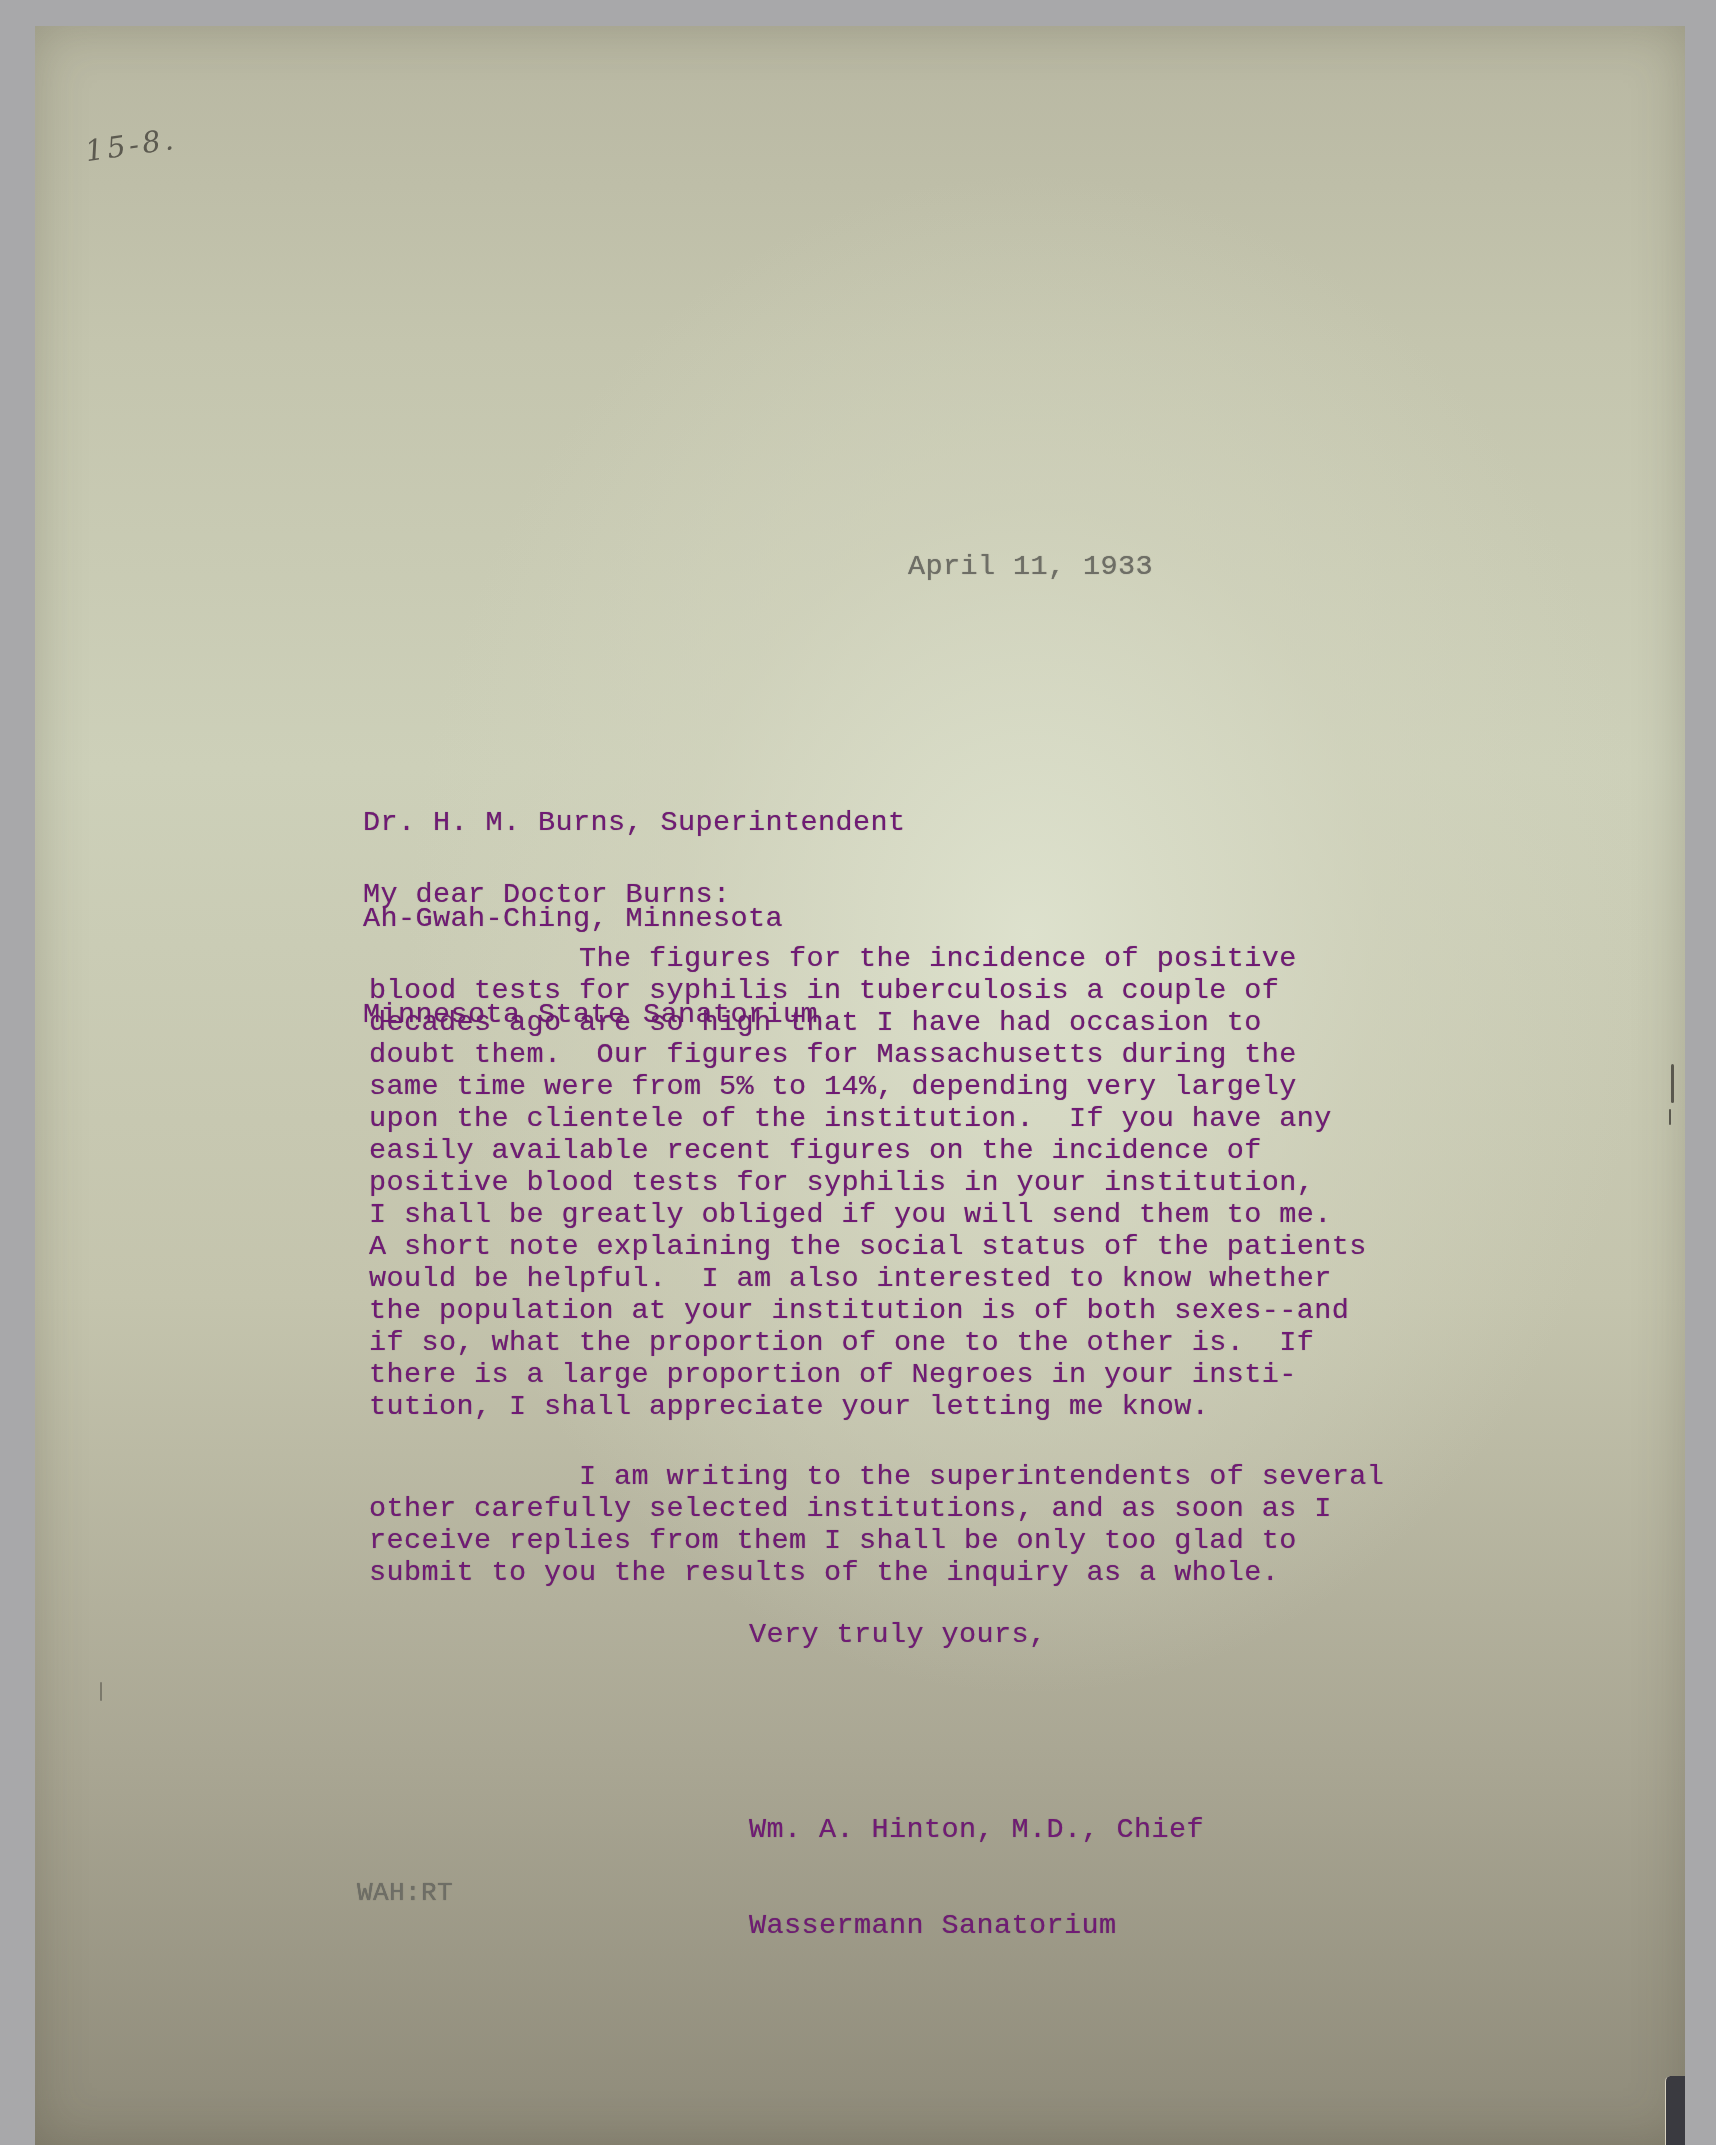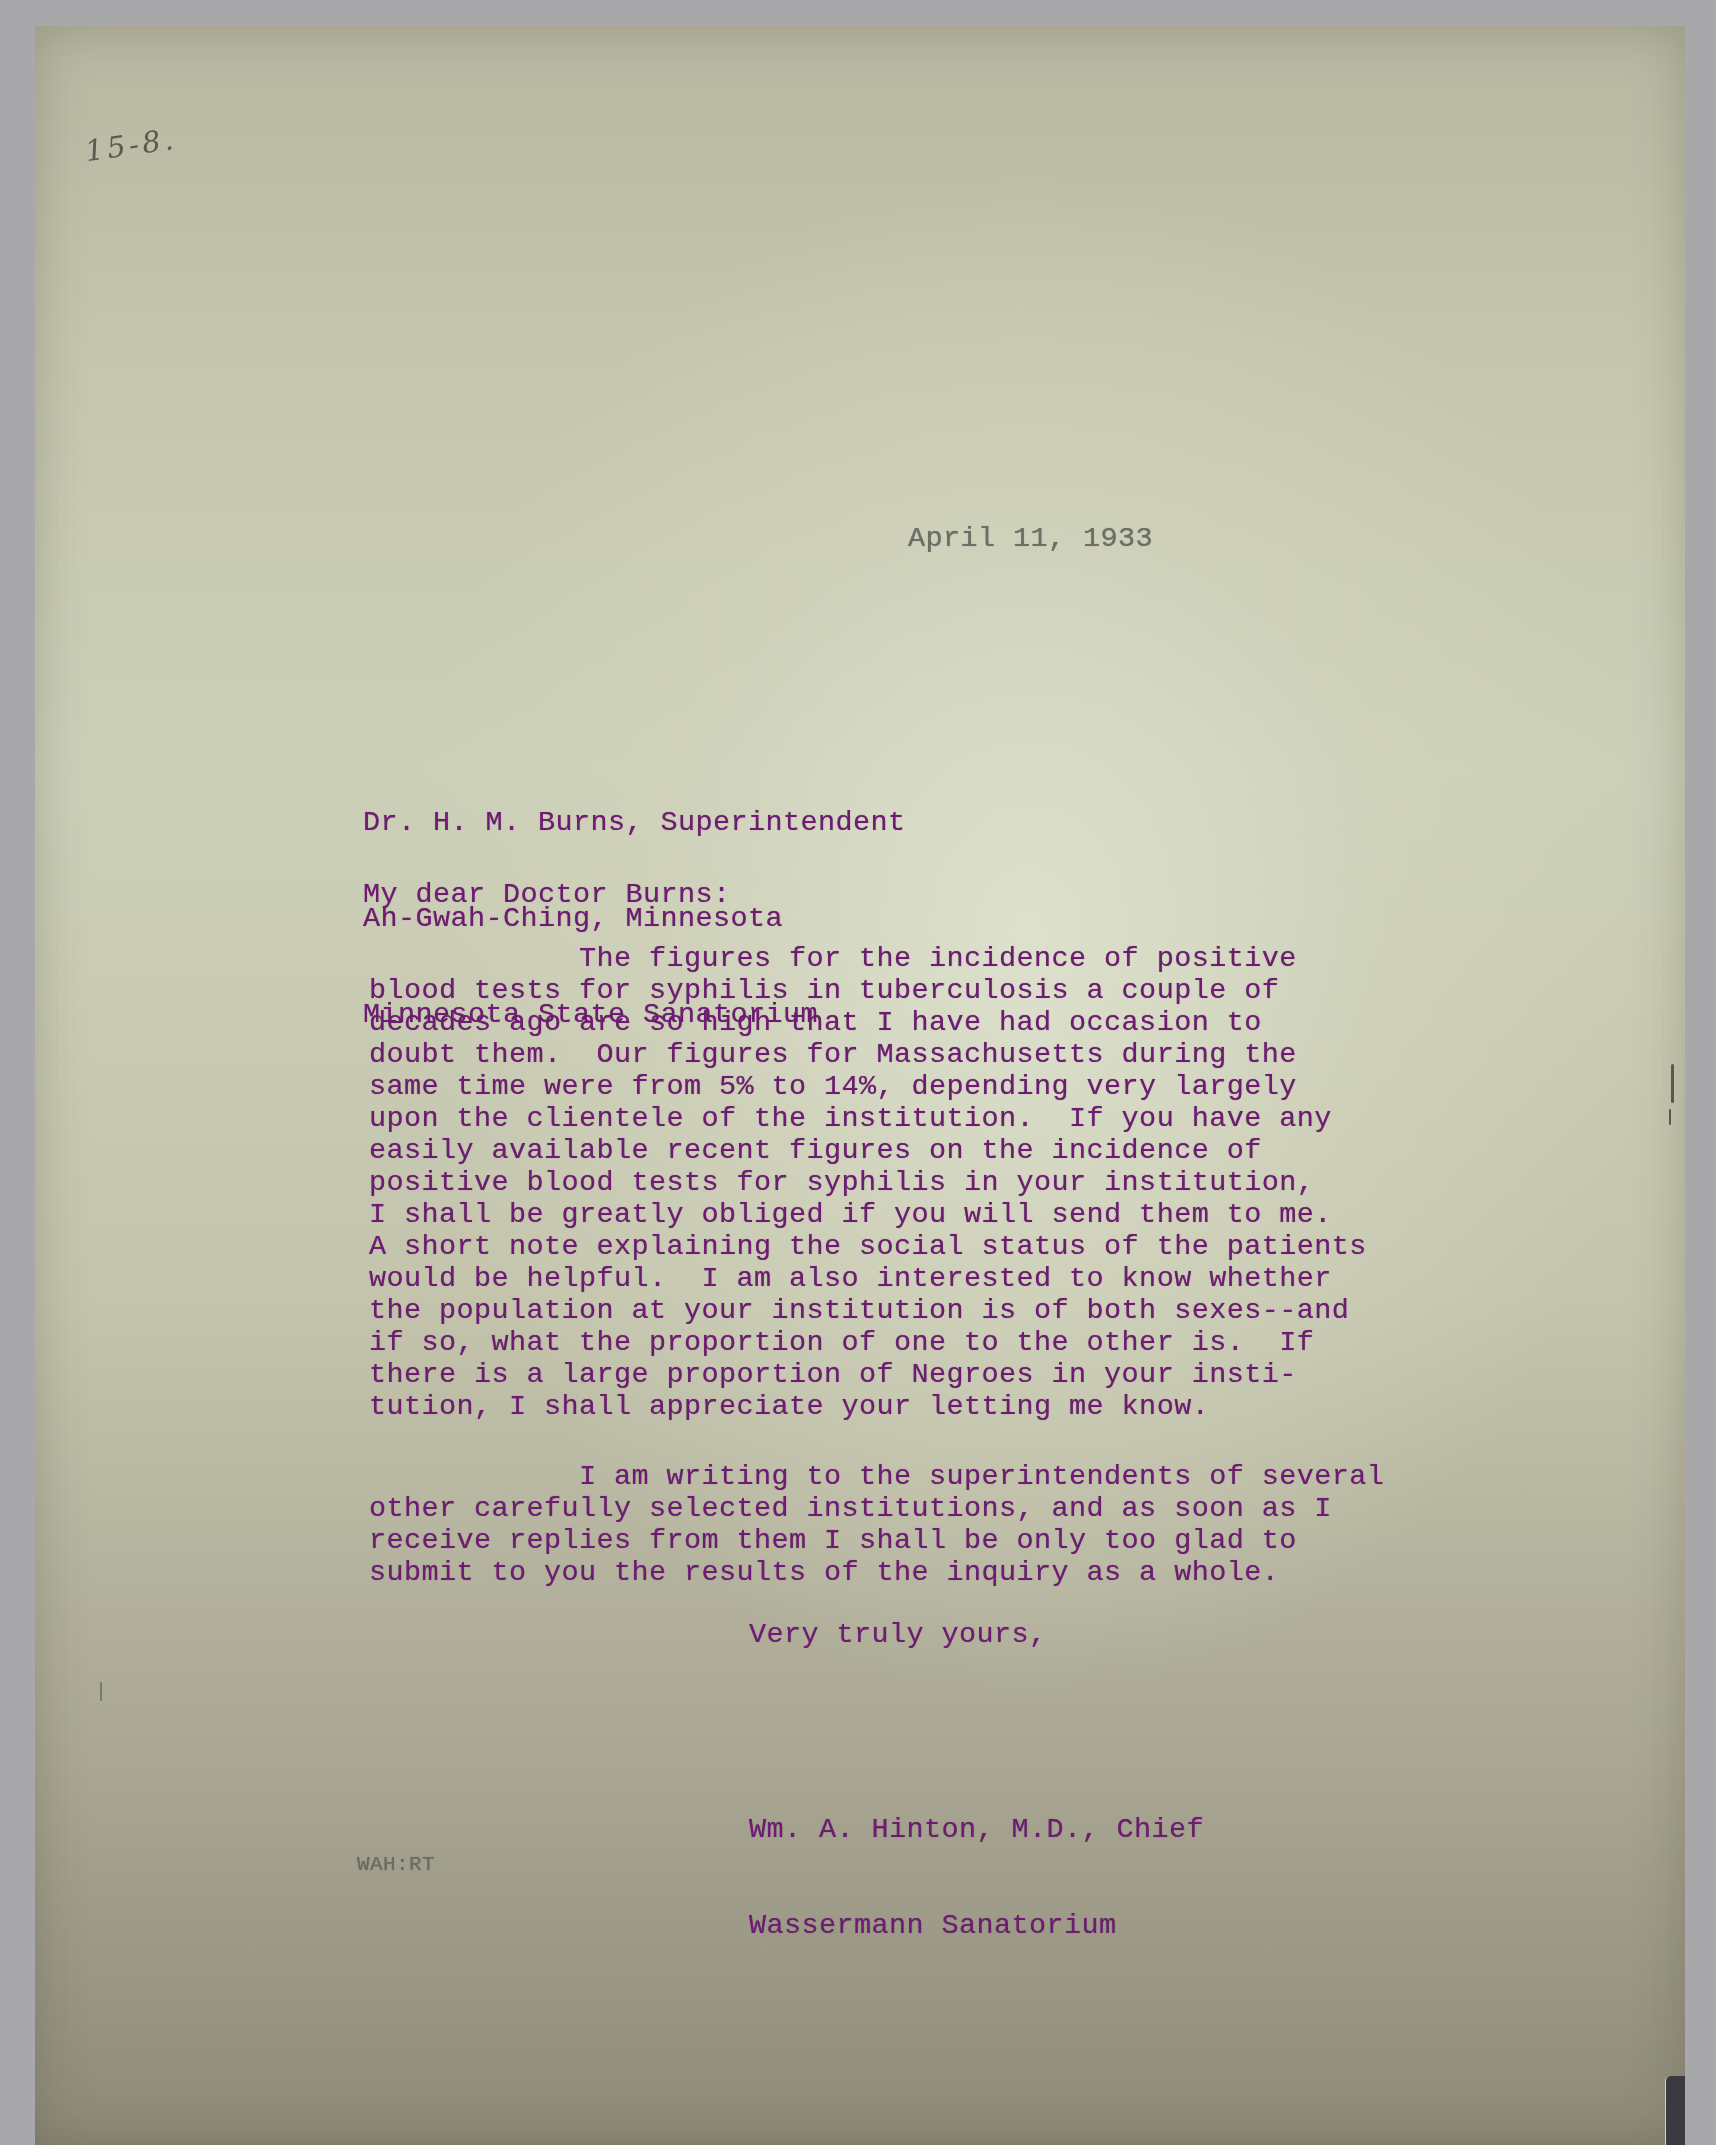--- a/index.html
+++ b/index.html
@@ -37,40 +37,40 @@
     }
     .typed {
       position: absolute;
       color: #701a75;
       font-size: 28.5px;
       line-height: 32px;
       white-space: pre;
       letter-spacing: 0.4px;
       text-shadow: 0 0 0.9px rgba(50,50,45,0.6);
     }
-    .faint { color: #6e6e66; }
+    .faint { color: #6e6e66; margin-top: 28px; }
     .handwritten {
       position: absolute;
       left: 85px;
       top: 128px;
       font-family: "DejaVu Serif", serif;
       font-style: italic;
       font-size: 29px;
       color: #5c5a50;
       transform: rotate(-8deg);
       letter-spacing: 3.5px;
     }
     .date { left: 908px; top: 523px; }
     .address { left: 363px; top: 743px; }
     .salutation { left: 363px; top: 879px; }
     .para1 { left: 369px; top: 943px; }
     .para2 { left: 369px; top: 1461px; }
     .closing { left: 749px; top: 1619px; }
     .signature { left: 749px; top: 1750px; }
-    .initials { left: 357px; top: 1849px; font-size: 21px; }
+    .initials { left: 357px; top: 1849px; font-size: 26px; }
     .mark {
       position: absolute;
       background: #5a584e;
       border-radius: 1.7px;
     }
   </style>
 </head>
 <body>
 
 <div class="paper">

